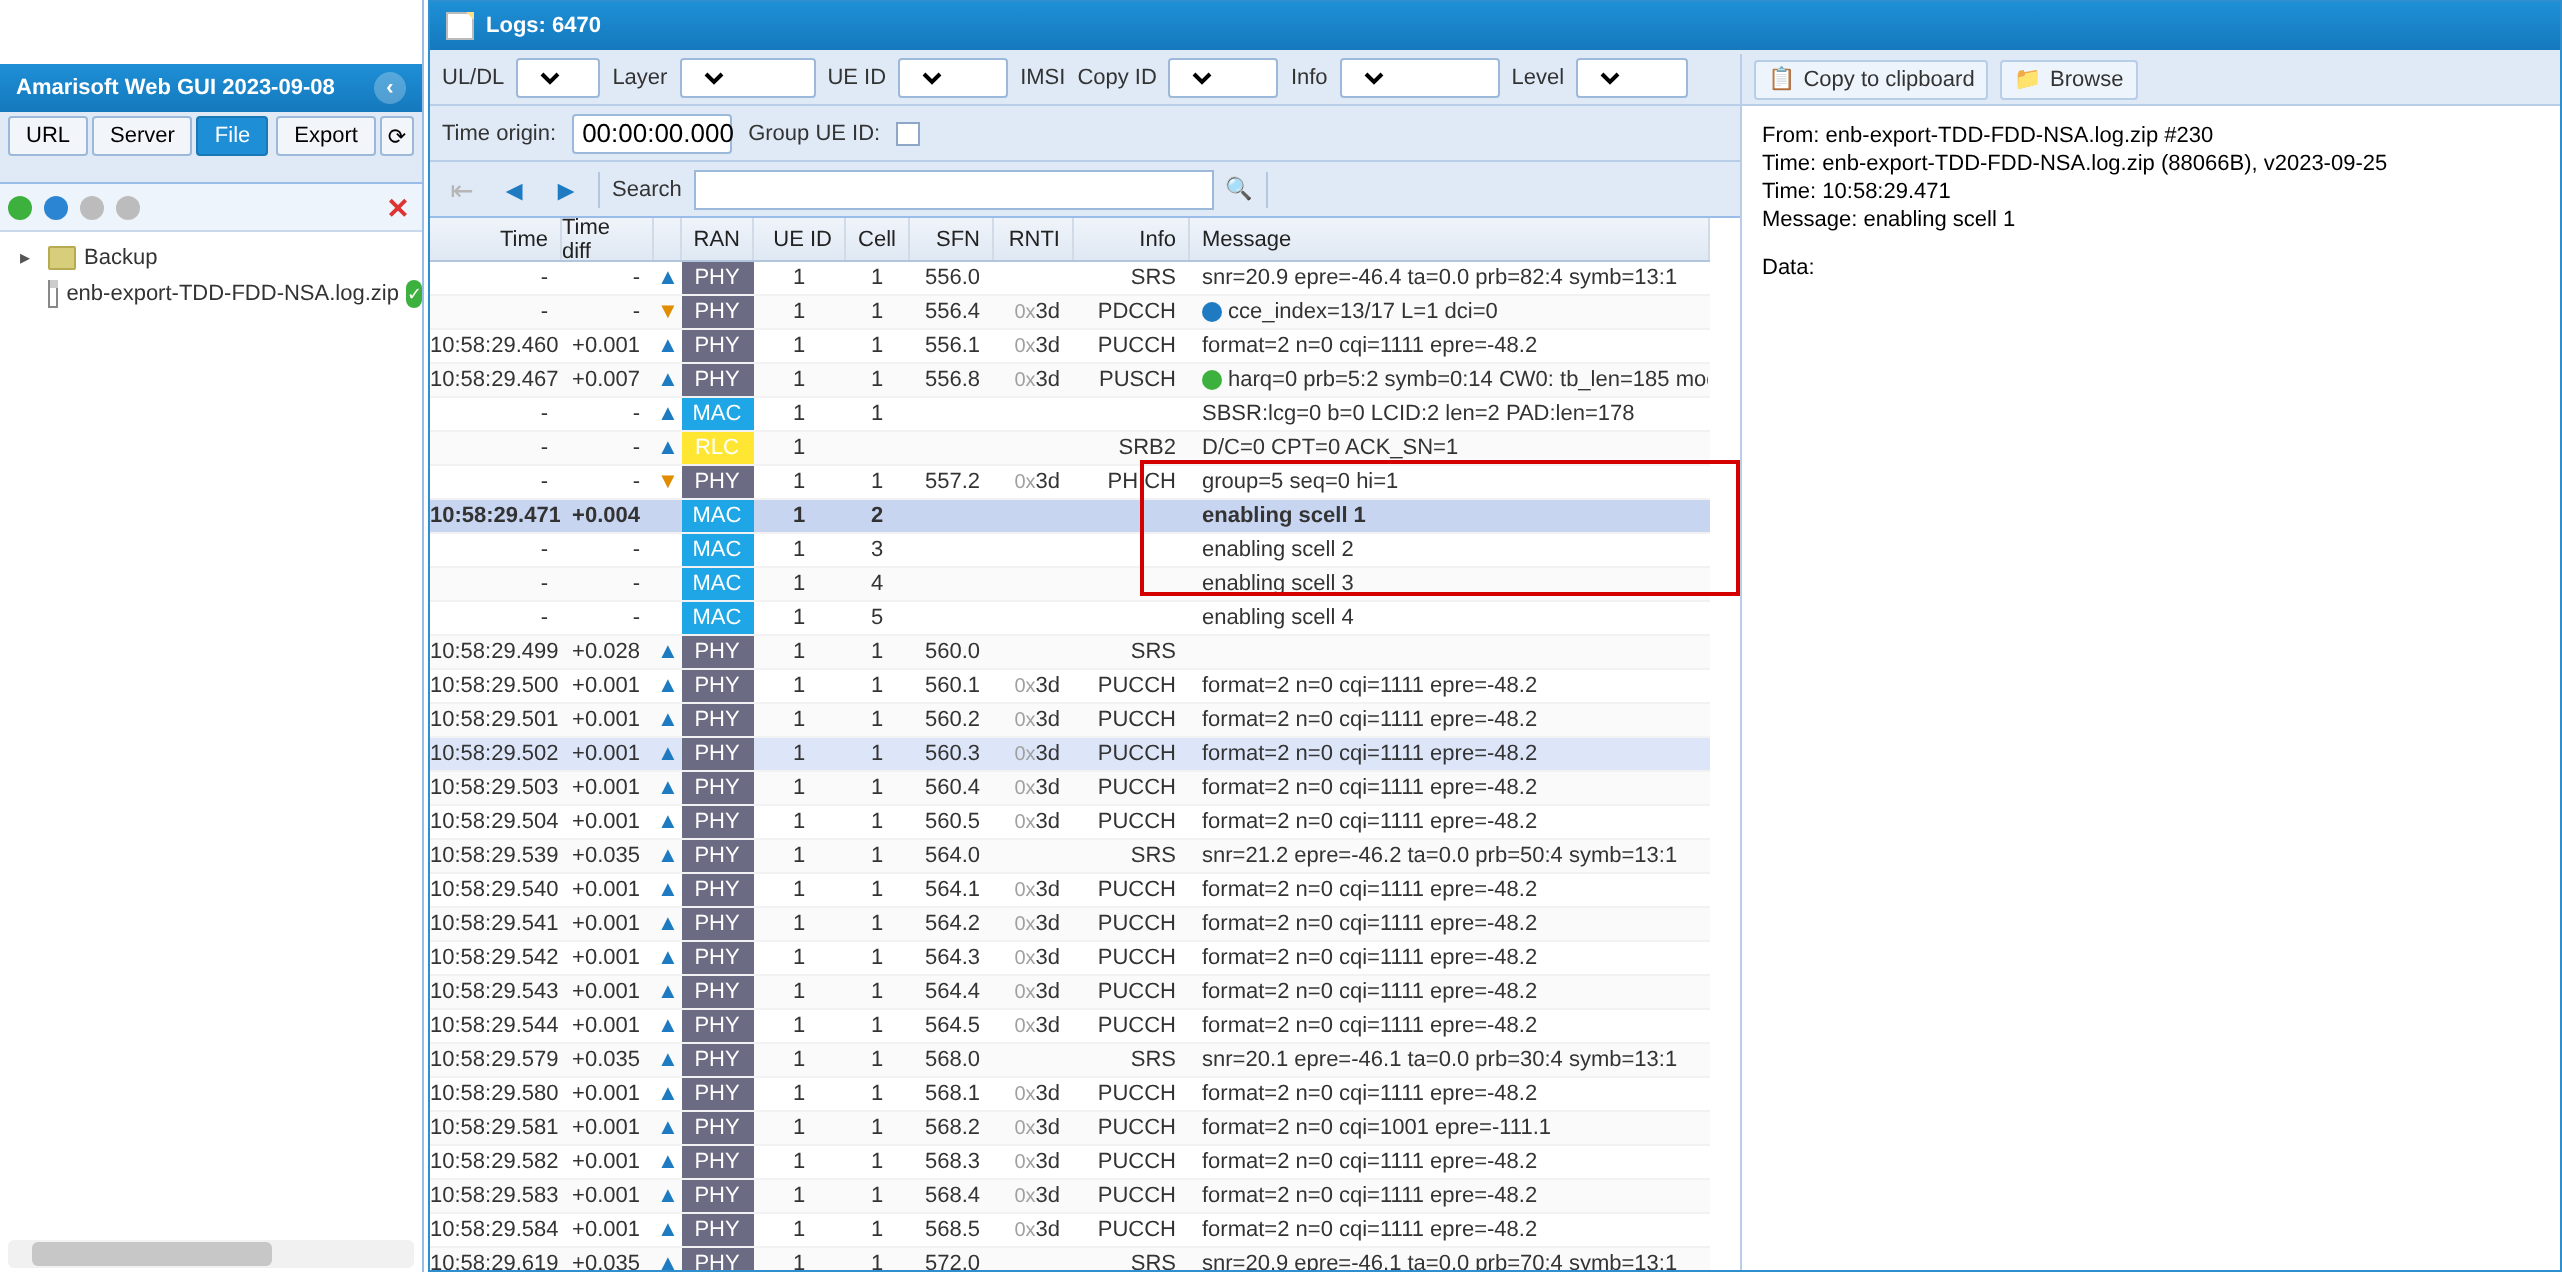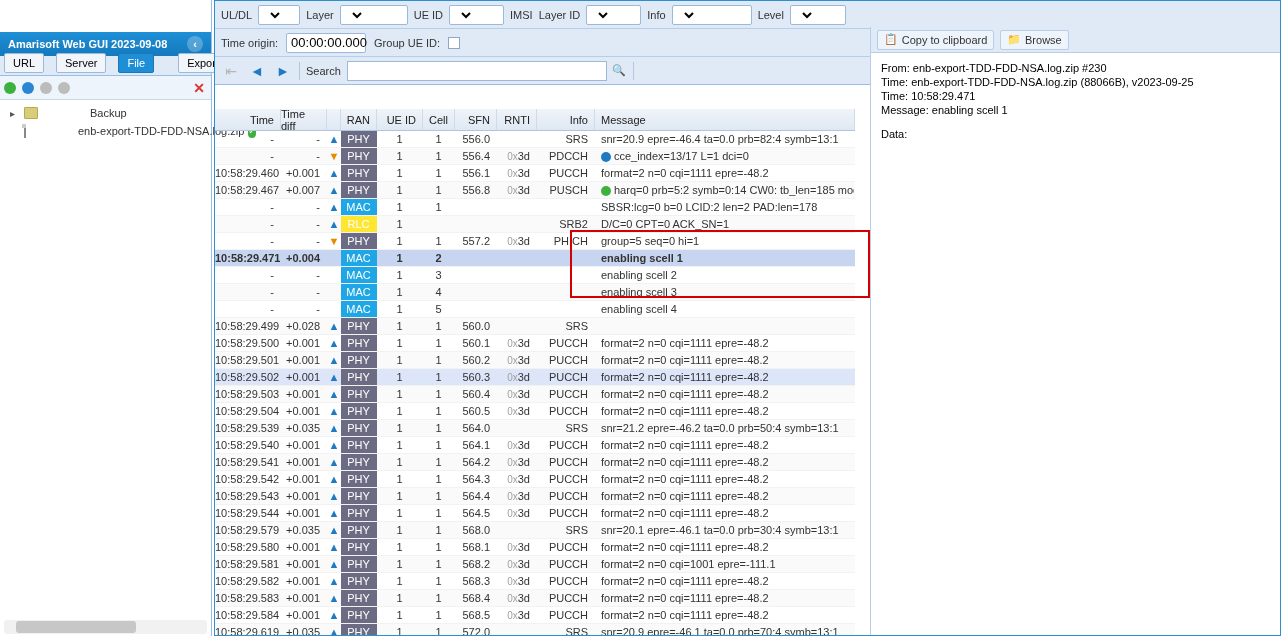--- a/index.html
+++ b/index.html
@@ -3,40 +3,40 @@
 <meta charset="utf-8">
 <style>
 * { box-sizing: border-box; margin: 0; padding: 0; }
 body { font-family: Arial, Helvetica, sans-serif; font-size: 11px; color: #333; background: #fff; width: 1281px; height: 636px; overflow: hidden; position: relative; }
 
 
 .sidebar { position: absolute; left: 0; top: 0; width: 212px; height: 636px; border-right: 1px solid #99bce8; }
 .sidebar-header { background: linear-gradient(to bottom, #1e8fd6 0%, #1579bd 100%); height: 24px; color: #fff; font-weight: bold; padding: 4px 8px; display: flex; align-items: center; justify-content: space-between; margin-top: 32px; }
 .sidebar-header .collapse { width: 16px; height: 16px; background: rgba(255,255,255,.25); border-radius: 8px; display: flex; align-items: center; justify-content: center; cursor: pointer; }
 
-.sidebar-toolbar { height: 20px; background: #dfeaf6; border-bottom: 1px solid #99bce8; display: flex; align-items: flex-end; padding: 2px 4px; gap: 12px; }
+.sidebar-toolbar { height: 36px; background: #dfeaf6; border-bottom: 1px solid #99bce8; display: flex; align-items: flex-start; padding: 2px 4px; gap: 2px; }
 .tb-btn { height: 20px; padding: 0 8px; border: 1px solid #9db9d9; background: #f2f6fb; border-radius: 2px; font-size: 11px; cursor: pointer; display: inline-flex; align-items: center; }
 .tb-btn.active { background: #1e8fd6; color: #fff; border-color: #1a78b6; }
 .tb-btn.small { width: 22px; padding: 0; justify-content: center; }
 .sidebar-toolbar .spacer { flex: 1; }
 
 .sidebar-toolbar2 { height: 24px; background: #eef4fb; border-bottom: 1px solid #c9d9ec; display: flex; align-items: center; padding: 2px 4px; gap: 6px; }
 .icon-dot { width: 12px; height: 12px; border-radius: 6px; display: inline-block; }
 .dot-green { background: #3db13d; }
 .dot-blue { background: #2b85d2; }
 .dot-grey { background: #bcbcbc; }
 .dot-red-x { width: 16px; height: 16px; color: #d33; font-weight: bold; font-size: 14px; display: flex; align-items: center; justify-content: center; }
 
 .tree { padding: 4px 0 4px 6px; }
 .tree-row { display: flex; align-items: center; height: 18px; gap: 4px; padding-left: 4px; }
 .tree-toggle { width: 10px; color: #555; font-size: 10px; cursor: pointer; }
 .folder-icon { width: 14px; height: 12px; background: #d7cd7a; border: 1px solid #b6ab50; border-radius: 1px; }
 .file-icon { width: 12px; height: 14px; background: #fff; border: 1px solid #888; position: relative; }
 .file-icon::after { content:""; position:absolute; right:-1px; top:-1px; width:4px; height:4px; background:#ccc; }
-.tree-label { white-space: nowrap; margin-left: 48px; }
+.tree-label { white-space: nowrap; }
 .ok-badge { width: 14px; height: 14px; border-radius: 7px; background: #3db13d; color: #fff; display: flex; align-items: center; justify-content: center; font-size: 9px; }
 
 .sidebar-hscroll { position: absolute; bottom: 2px; left: 4px; right: 4px; height: 14px; background: #f1f1f1; border-radius: 3px; }
 .sidebar-hscroll .thumb { position: absolute; left: 12px; top: 1px; height: 12px; width: 120px; background: #c7c7c7; border-radius: 3px; }
 
 
 .main { position: absolute; left: 214px; top: 0; right: 0; height: 636px; border: 1px solid #2e8fcf; }
 .main-header { height: 24px; background: linear-gradient(to bottom,#1e8fd6,#1579bd); color:#fff; font-weight:bold; padding: 4px 8px; display:flex; align-items:center; gap:6px;}
 .doc-icon { width: 14px; height: 14px; background: #fff; border: 1px solid #bbb; position: relative; }
 .doc-icon::after { content:""; position:absolute; right:-1px; top:-1px; border-left:4px solid transparent; border-top:4px solid #ffe08a; }
@@ -141,36 +141,40 @@
       <span class="tree-label">enb-export-TDD-FDD-NSA.log.zip</span>
       <span class="ok-badge">✓</span>
     </div>
   </div>
   <div class="sidebar-hscroll">
       <div class="thumb"></div>
     </div>
 </div>
 
 <div class="main">
+  <div class="main-header">
+    <span class="doc-icon"></span>
+    <span>Logs: 6470</span>
+  </div>
 
   <div class="filter-bar">
     <span class="fld-lbl">UL/DL</span>
     <div class="fld w40">
         <select></select>
       </div>
     <span class="fld-lbl">Layer</span>
     <div class="fld w60">
         <select></select>
       </div>
     <span class="fld-lbl">UE ID</span>
     <div class="fld w50">
         <select></select>
       </div>
     <span class="fld-lbl">IMSI</span>
-    <span class="fld-lbl">Layer ID</span>
+    <span class="fld-lbl">Copy ID</span>
     <div class="fld w50">
         <select></select>
       </div>
     <span class="fld-lbl">Info</span>
     <div class="fld w80">
         <select></select>
       </div>
     <span class="fld-lbl">Level</span>
     <div class="fld w56">
         <select></select>

